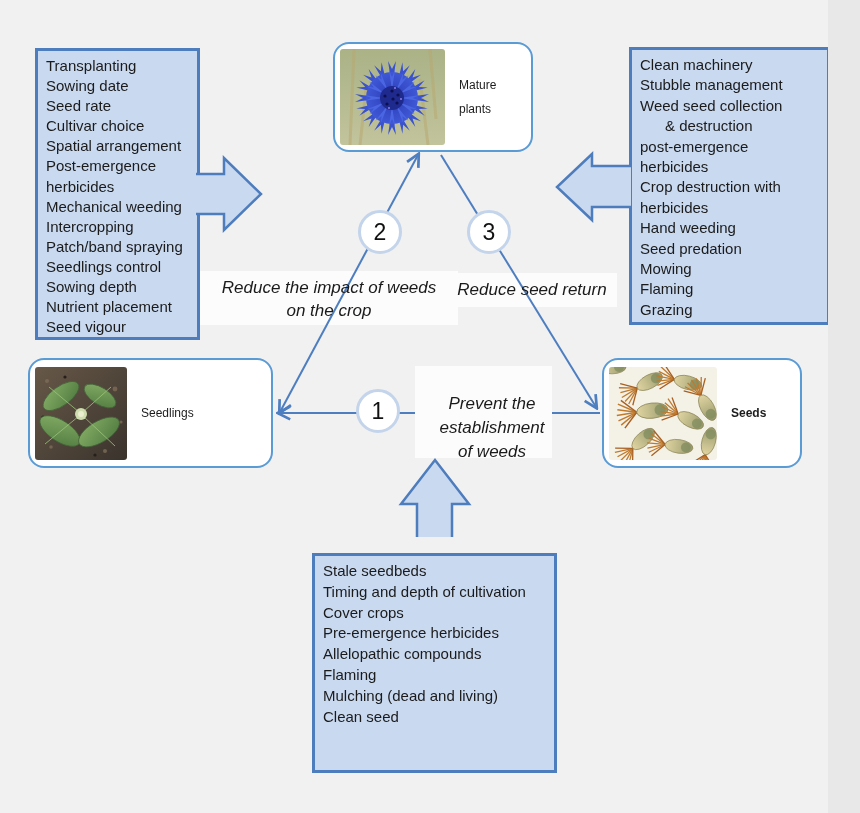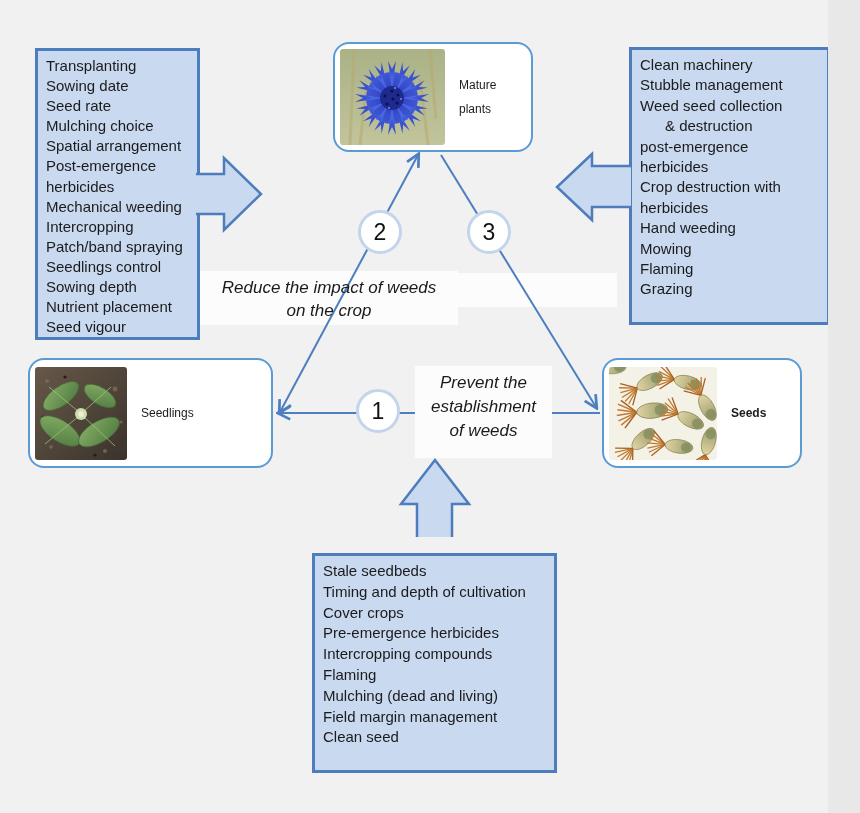--- a/index.html
+++ b/index.html
@@ -53,22 +53,22 @@
     display:flex;align-items:center;justify-content:center;}
 
   .elabel{
     position:absolute;z-index:5;font-style:italic;font-size:17px;color:#1a1a1a;
     text-align:center;
   }
   #label-impact{left:200px;top:276px;width:258px;line-height:23px;
     display:flex;justify-content:center;}
   #label-impact span{display:inline-block;max-width:224px;}
   #label-return{left:447px;top:280px;width:170px;}
-  #label-prevent{left:415px;top:371px;width:137px;line-height:24px;
-    display:flex;justify-content:center;}
+  #label-prevent{left:415px;top:392px;width:137px;line-height:24px;
+    display:flex;justify-content:flex-end;}
   #label-prevent span{display:inline-block;max-width:120px;}
 
   
   .step{
     position:absolute;z-index:6;box-sizing:border-box;
     width:44px;height:44px;border-radius:50%;
     background:#ffffff;border:3px solid #c3d4eb;
     display:flex;align-items:center;justify-content:center;
     font-size:23px;color:#111111;
   }
@@ -81,21 +81,21 @@
 
 <div id="canvas">
 
   <div class="strip" id="strip-impact"></div>
   <div class="strip" id="strip-return"></div>
 
   <div class="mbox" id="box-left">
       <div class="bx-line">Transplanting</div>
       <div class="bx-line">Sowing date</div>
       <div class="bx-line">Seed rate</div>
-      <div class="bx-line">Mulching choice</div>
+      <div class="bx-line">Cultivar choice</div>
       <div class="bx-line">Spatial arrangement</div>
       <div class="bx-line">Post-emergence</div>
       <div class="bx-line">herbicides</div>
       <div class="bx-line">Mechanical weeding</div>
       <div class="bx-line">Intercropping</div>
       <div class="bx-line">Patch/band spraying</div>
       <div class="bx-line">Seedlings control</div>
       <div class="bx-line">Sowing depth</div>
       <div class="bx-line">Nutrient placement</div>
       <div class="bx-line">Seed vigour</div>
@@ -103,33 +103,33 @@
   <div class="mbox" id="box-right">
       <div class="bx-line">Clean machinery</div>
       <div class="bx-line">Stubble management</div>
       <div class="bx-line">Weed seed collection</div>
       <div class="bx-line">      &amp; destruction</div>
       <div class="bx-line">post-emergence</div>
       <div class="bx-line">herbicides</div>
       <div class="bx-line">Crop destruction with</div>
       <div class="bx-line">herbicides</div>
       <div class="bx-line">Hand weeding</div>
+      <div class="bx-line">Seed predation</div>
       <div class="bx-line">Mowing</div>
       <div class="bx-line">Flaming</div>
       <div class="bx-line">Grazing</div>
     </div>
   <div class="mbox" id="box-bottom">
       <div class="bx-line">Stale seedbeds</div>
       <div class="bx-line">Timing and depth of cultivation</div>
       <div class="bx-line">Cover crops</div>
       <div class="bx-line">Pre-emergence herbicides</div>
-      <div class="bx-line">Intercropping compounds</div>
+      <div class="bx-line">Allelopathic compounds</div>
       <div class="bx-line">Flaming</div>
       <div class="bx-line">Mulching (dead and living)</div>
-      <div class="bx-line">Field margin management</div>
       <div class="bx-line">Clean seed</div>
     </div>
 
   <svg id="overlay" width="860" height="813" viewBox="0 0 860 813">
     <defs>
       <marker id="chev" viewBox="0 0 10 10" refX="8" refY="5" markerWidth="8" markerHeight="8" orient="auto-start-reverse">
         <path d="M1,1 L9,5 L1,9" fill="none" stroke="#4d7ec0" stroke-width="1.7"></path>
       </marker>
     </defs>
 
@@ -289,20 +289,21 @@
       <use href="#seedg" transform="translate(99,77) rotate(-75)"></use>
     </svg>
     <div class="nlabel">Seeds</div>
   </div>
 
   <div class="strip" id="strip-prevent"></div>
 
   <div class="elabel" id="label-impact">
     <span>Reduce the impact of weeds on the crop</span>
   </div>
+  <div class="elabel" id="label-return">Reduce seed return</div>
   <div class="elabel" id="label-prevent">
     <span>Prevent the establishment of weeds</span>
   </div>
 
   <div class="step" id="step-1">1</div>
   <div class="step" id="step-2">2</div>
   <div class="step" id="step-3">3</div>
 
 </div>
 

